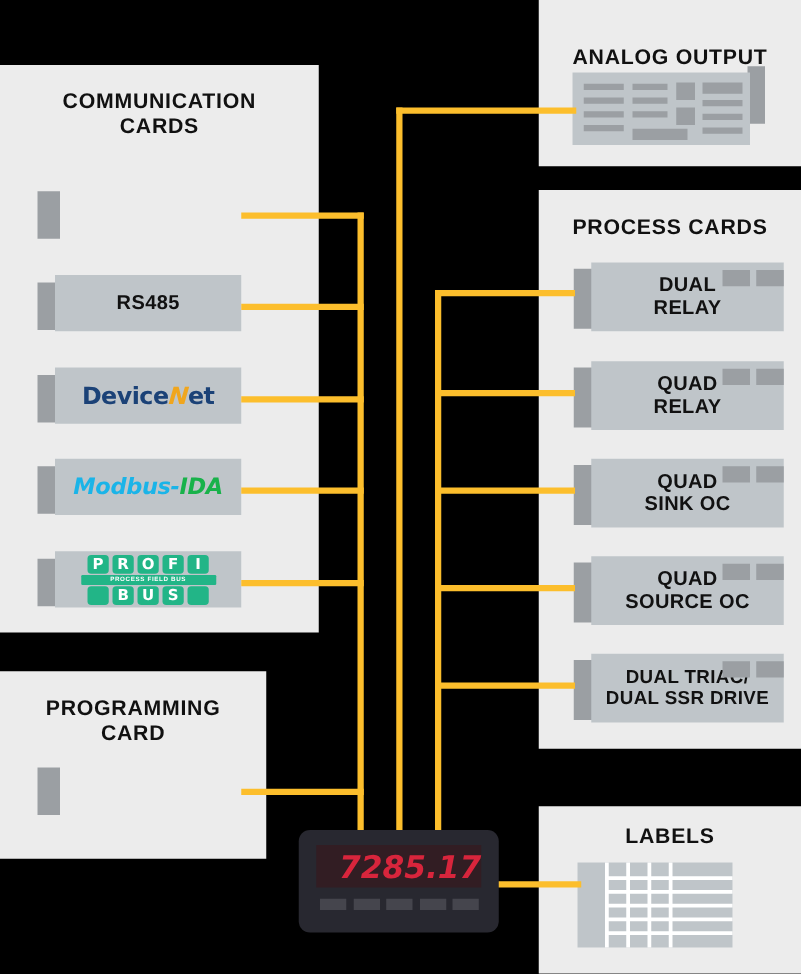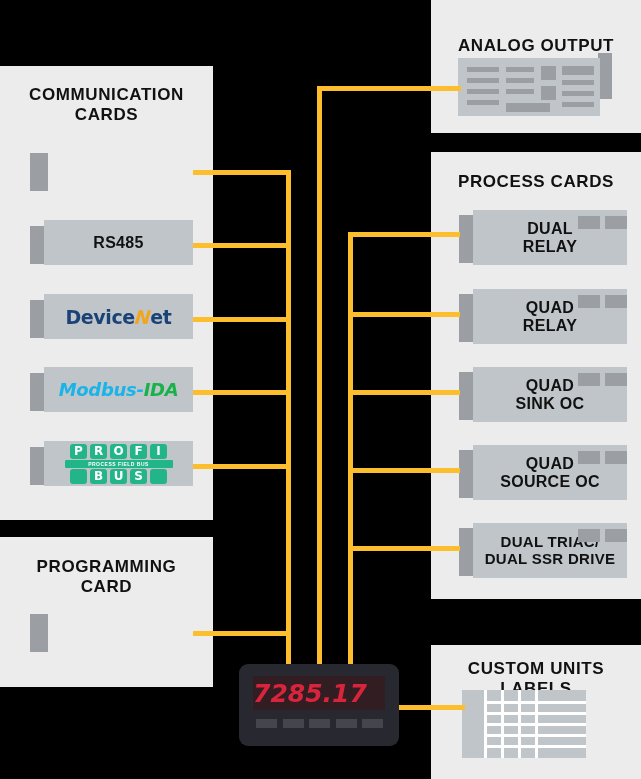--- a/index.html
+++ b/index.html
@@ -24,21 +24,21 @@
   }
   .panel-title {
     text-align: center;
     font-weight: bold;
     color: #111111;
     letter-spacing: 0.6px;
     line-height: 1.18;
     font-size: 17px;
   }
 
-  #panel-comm      { left: 0px;   top: 66px;  width: 213px; height: 454px; }
+  #panel-comm      { left: 0px;   top: 52px;  width: 255px; height: 454px; }
   #panel-prog      { left: 0px;   top: 537px; width: 213px; height: 150px; }
   #panel-analog    { left: 431px; top: 0px;   width: 210px; height: 133px; }
   #panel-setpoint  { left: 431px; top: 152px; width: 210px; height: 447px; }
   #panel-custom    { left: 431px; top: 645px; width: 210px; height: 134px; }
 
   
   .card {
     position: absolute;
     box-sizing: border-box;
   }
@@ -214,21 +214,21 @@
   }
   #meter-screen {
     position: absolute;
     left: 14px;
     top: 12px;
     width: 132px;
     height: 34px;
     background: #321d23;
     display: flex;
     align-items: center;
-    justify-content: flex-start;
+    justify-content: flex-end;
   }
   #meter-value {
     font-family: "DejaVu Sans", sans-serif;
     font-style: italic;
     font-weight: bold;
     font-size: 25px;
     color: #d8253c;
     letter-spacing: 0px;
   }
   #meter-buttons {
@@ -403,21 +403,20 @@
   <div class="card-body">
     <span class="card-label" style="font-size:15px;">
       <span>DUAL TRIAC/</span><br>
       <span>DUAL SSR DRIVE</span>
     </span>
   </div>
 </div>
 
 <div class="panel" id="panel-custom">
   <div class="panel-title" style="padding-top:14px;">
-    <div>CUSTOM UNITS</div>
     <div>LABELS</div>
   </div>
 </div>
 
 <div class="sheet">
   <div class="vline" style="left:22px;"></div>
   <div class="vline" style="left:39px;"></div>
   <div class="vline" style="left:56px;"></div>
   <div class="vline" style="left:73px;"></div>
   <div class="hline" style="top:11px;"></div>

